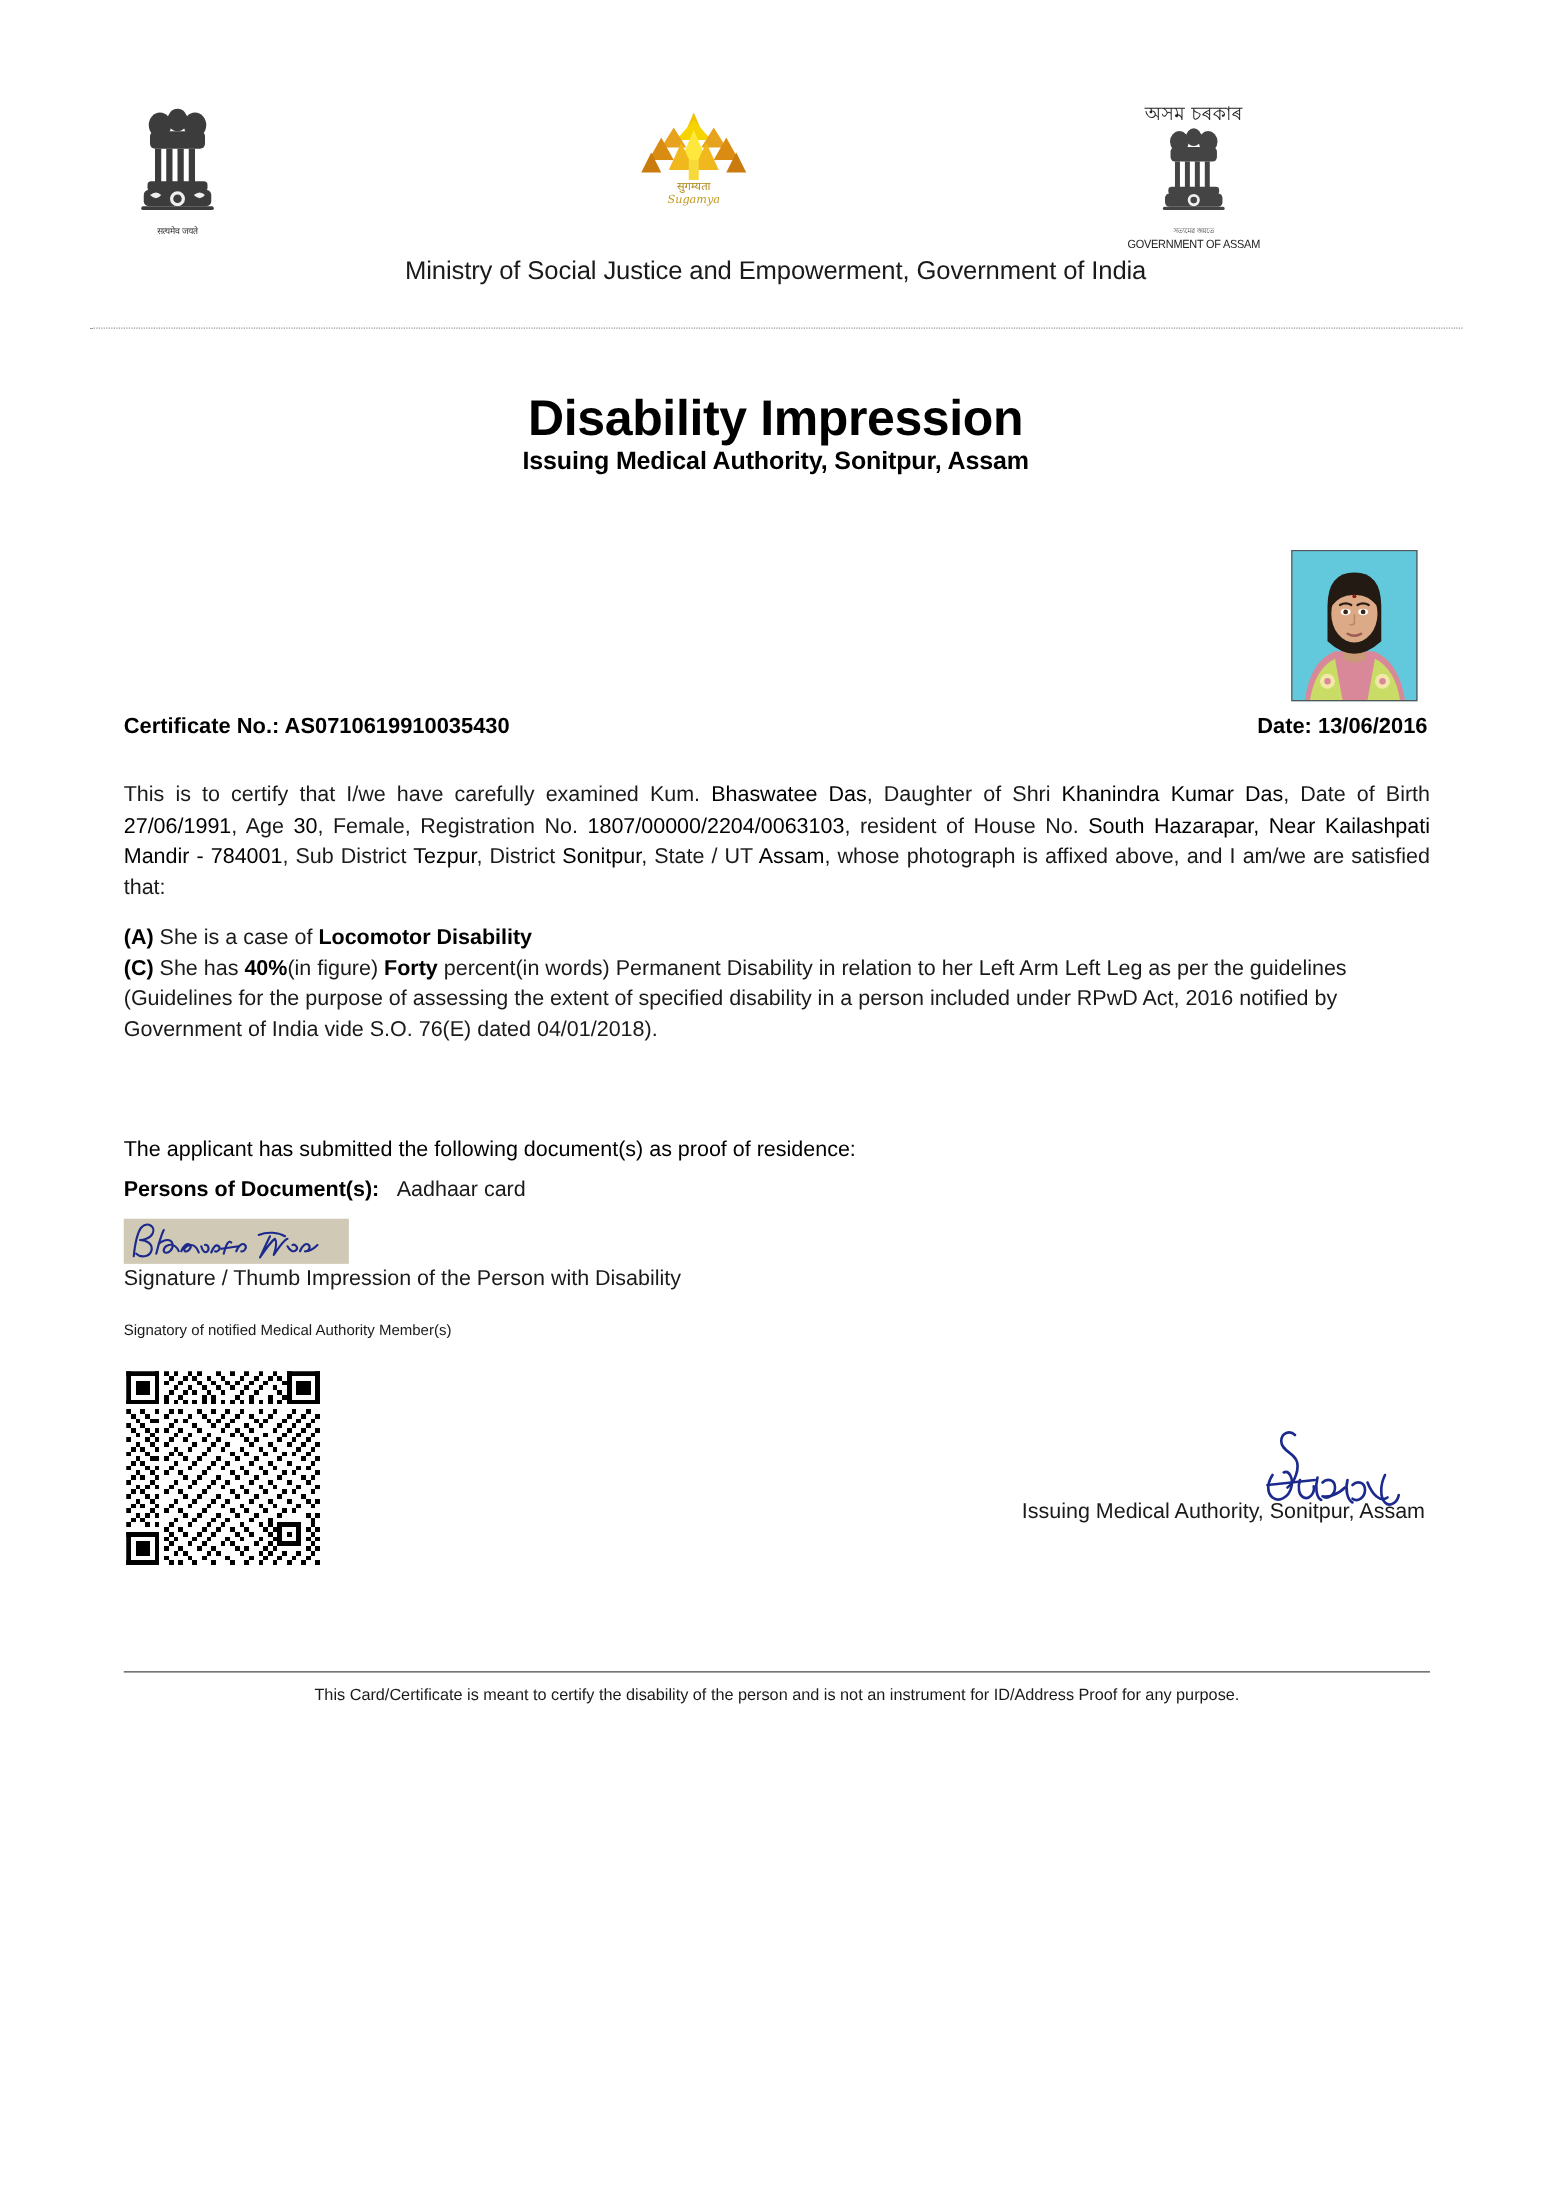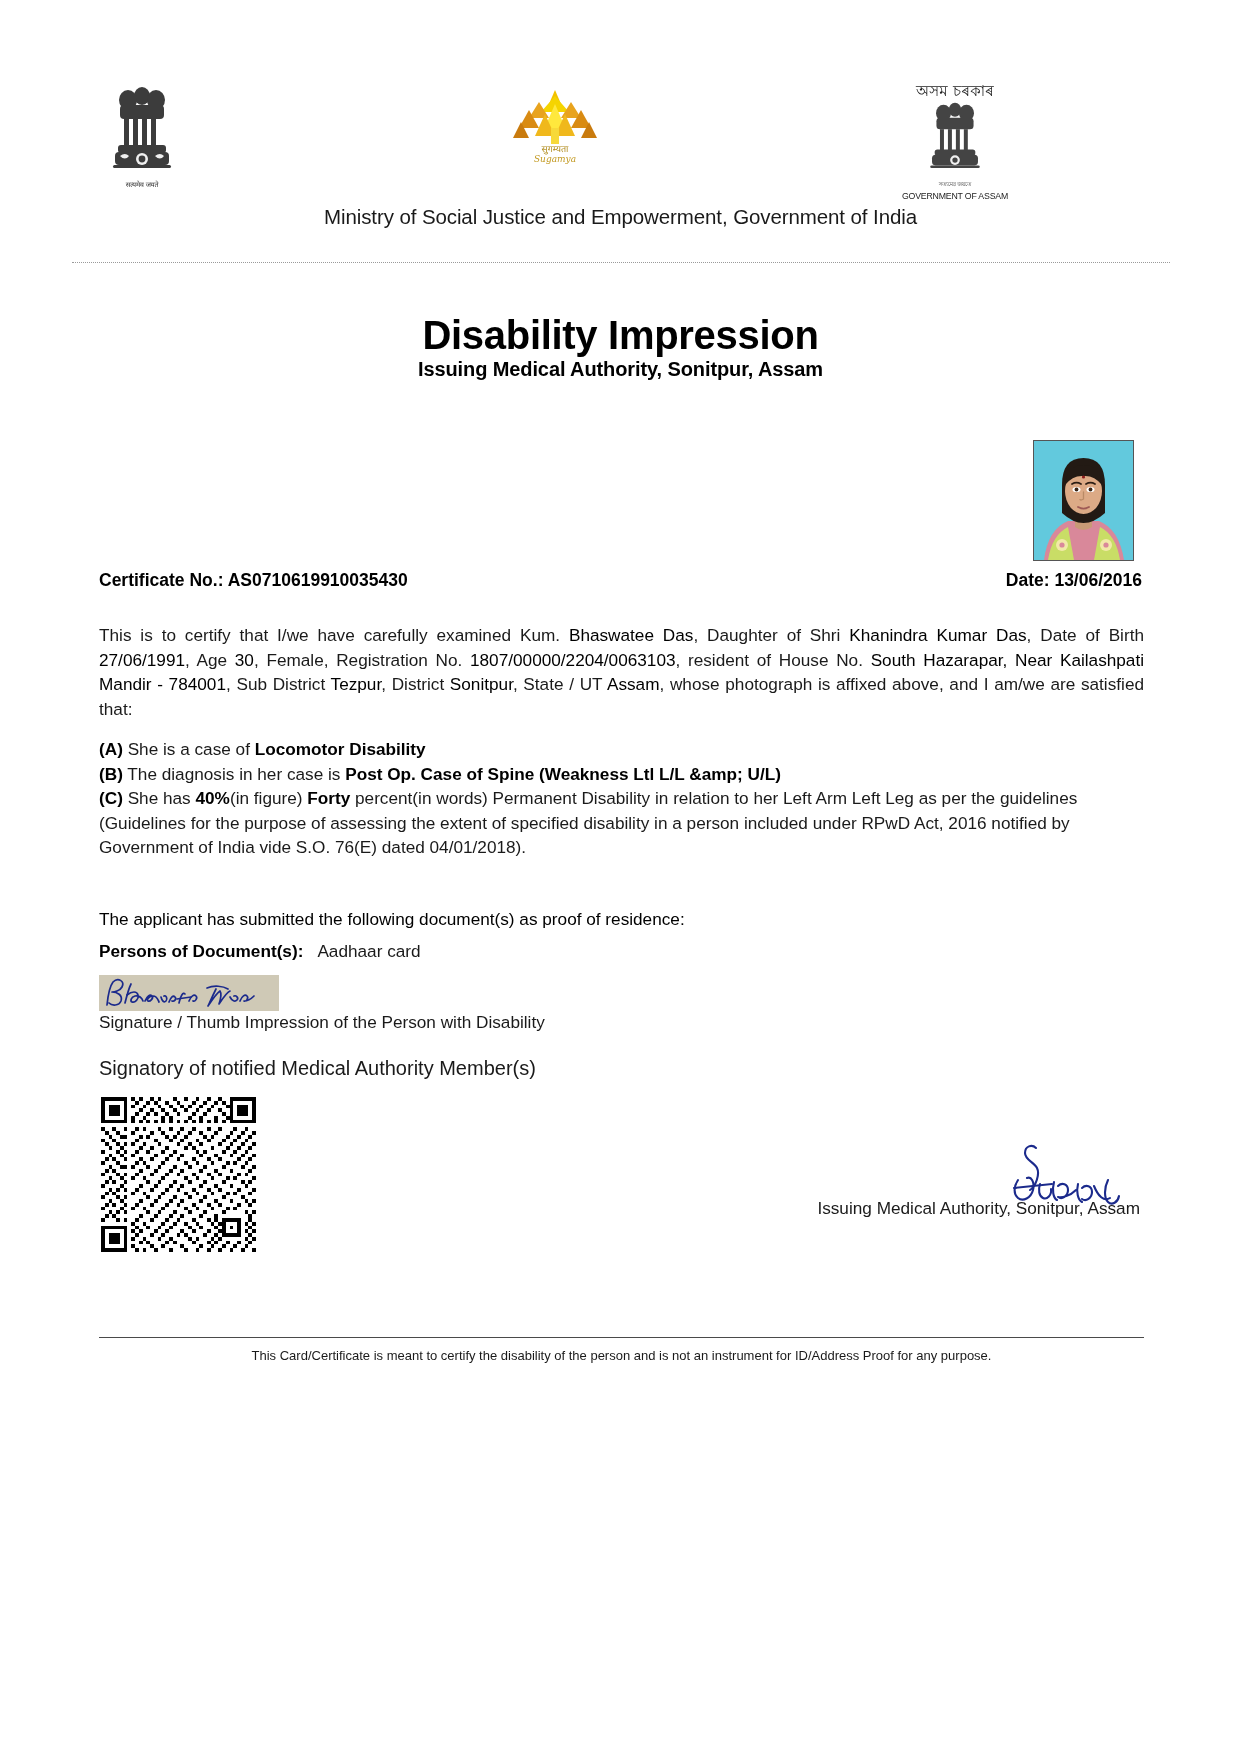--- a/index.html
+++ b/index.html
@@ -221,21 +221,21 @@
     top: 1012px;
     font-family: "Liberation Sans", sans-serif;
     font-size: 17.2px;
     color: #1a1a1a;
   }
   .signatory-caption {
     position: absolute;
     left: 99px;
     top: 1057px;
     font-family: "Liberation Sans", sans-serif;
-    font-size: 20px;
+    font-size: 12px;
     color: #1a1a1a;
   }
 
   
   .qr-wrap {
     position: absolute;
     left: 101px;
     top: 1097px;
     width: 155px;
     height: 155px;
@@ -409,21 +409,20 @@
     <div>
       <span>Date:</span>
       <span>13/06/2016</span>
     </div>
   </div>
 
   <p class="body-block"><span>This is to certify that I/we have carefully examined Kum. </span><b>Bhaswatee Das</b><span>, Daughter of Shri </span><b>Khanindra Kumar Das</b><span>, Date of Birth </span><b>27/06/1991</b><span>, Age </span><b>30</b><span>, Female, Registration No. </span><b>1807/00000/2204/0063103</b><span>, resident of House No. </span><b>South Hazarapar, Near Kailashpati Mandir - 784001</b><span>, Sub District </span><b>Tezpur</b><span>, District </span><b>Sonitpur</b><span>, State / UT </span><b>Assam</b><span>, whose photograph is affixed above, and I am/we are satisfied that:</span></p>
 
   <div class="clauses">
     <div class="clause-line"><b>(A)</b><span> She is a case of </span><b> Locomotor Disability</b></div>
-    <div class="clause-line"><b>(B)</b><span> The diagnosis in her case is </span><b>Post Op. Case of Spine (Weakness Ltl L/L &amp;amp; U/L)</b></div>
     <div><b>(C)</b><span> She has </span><b>40%</b><span>(in figure) </span><b> Forty </b><span> percent(in words) Permanent Disability in relation to her  Left Arm Left Leg as per the guidelines (Guidelines for the purpose of assessing the extent of specified disability in a person included under RPwD Act, 2016 notified by Government of India vide S.O. 76(E) dated 04/01/2018).</span></div>
   </div>
 
   <div class="residence-line">The applicant has submitted the following document(s) as proof of residence:</div>
   <div class="nature-line"><b>Persons of Document(s):</b><span class="value">Aadhaar card</span></div>
 
   <div class="applicant-sign">
     <svg width="180" height="36" viewBox="0 0 180 36" aria-hidden="true">
       <rect width="180" height="36" fill="#cfc9b6"></rect>
       <g fill="none" stroke="#1b2a8c" stroke-width="1.7" stroke-linecap="round" stroke-linejoin="round">

